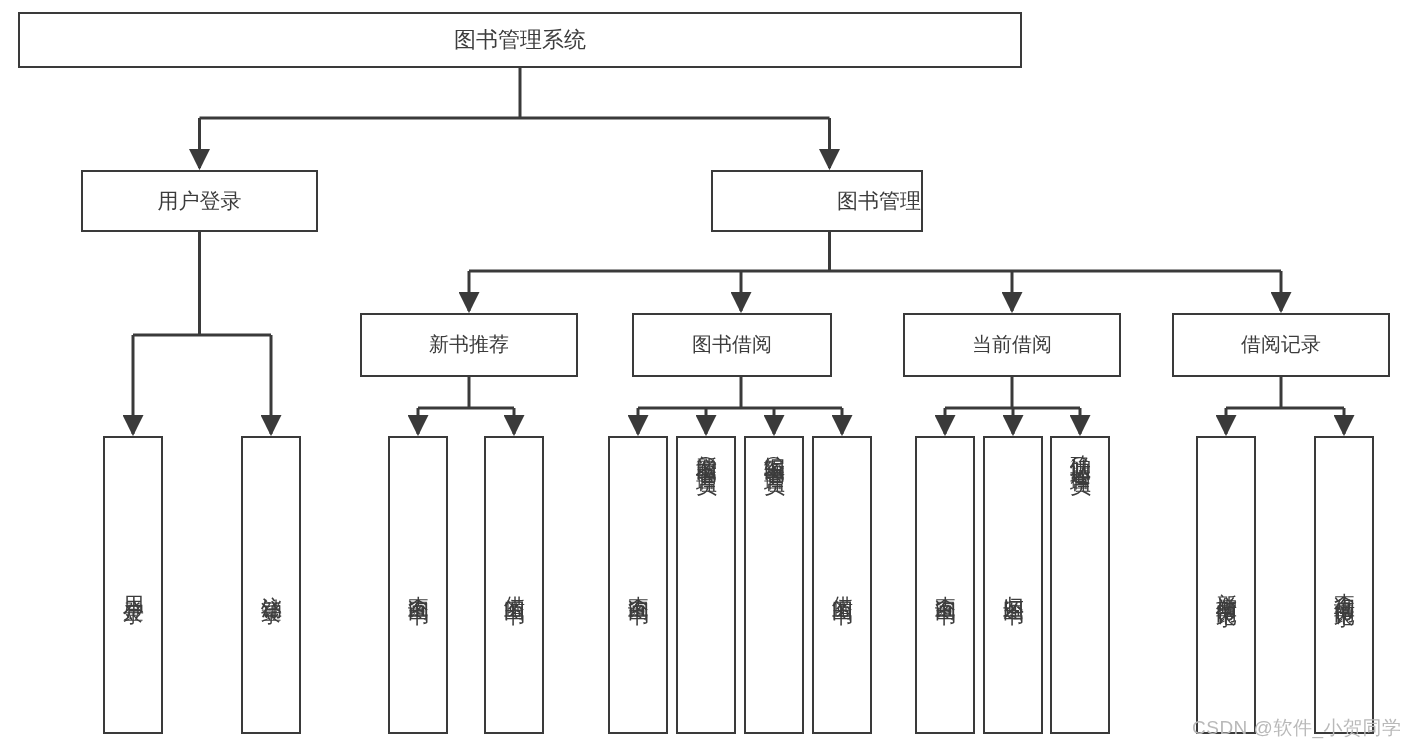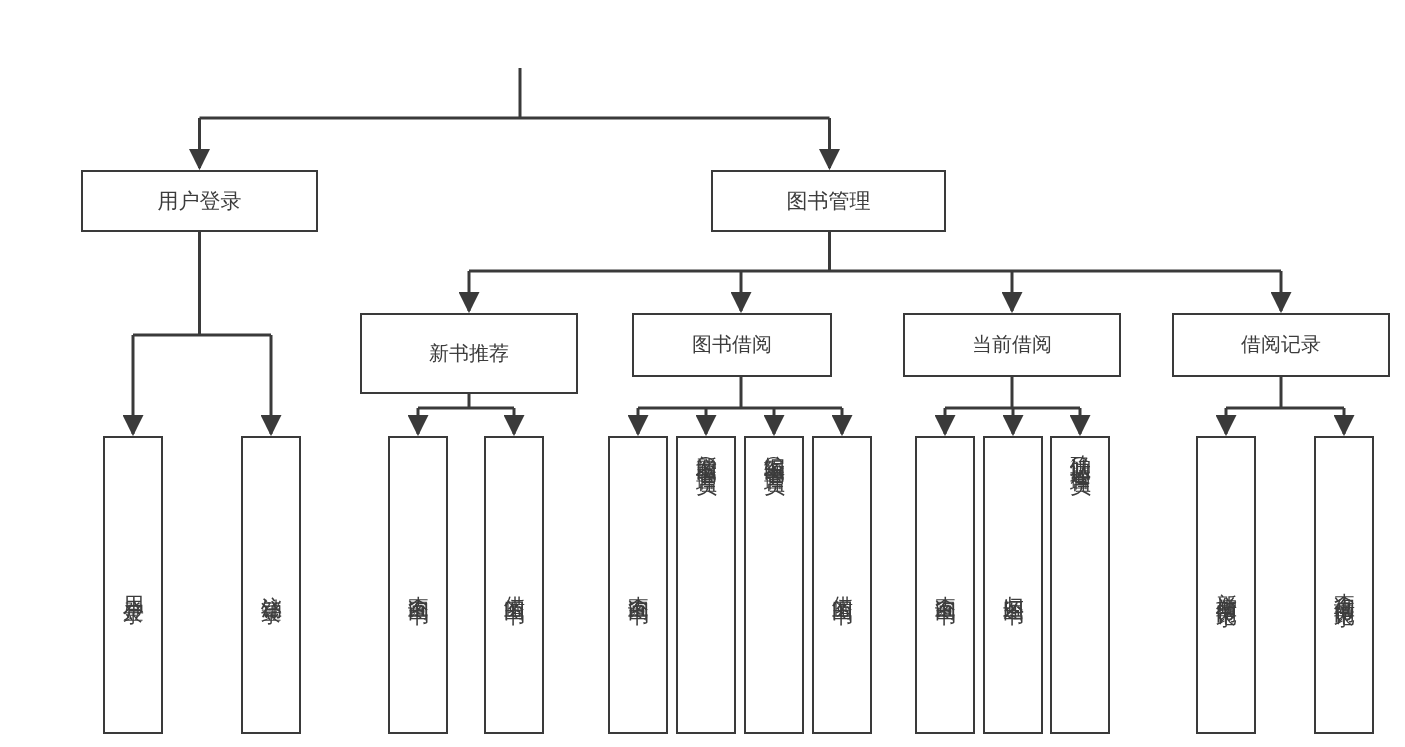--- a/index.html
+++ b/index.html
@@ -126,31 +126,34 @@
       <path d="M 1080 408 L 1080 434" marker-end="url(#arrow)"></path>
 
       <path d="M 1281 377 L 1281 408"></path>
       <path d="M 1226 408 L 1344 408"></path>
       <path d="M 1226 408 L 1226 434" marker-end="url(#arrow)"></path>
       <path d="M 1344 408 L 1344 434" marker-end="url(#arrow)"></path>
 
     </g>
   </svg>
 
+  <div class="node root" style="left: 18px; top: 12px; width: 1004px; height: 56px;">
+    <span>图书管理系统</span>
+  </div>
 
   <div id="lvl2-host">
       <div class="node lvl2" style="left: 81px; top: 170px; width: 237px; height: 62px;">
         <span>用户登录</span>
       </div>
-      <div class="node lvl2" style="left: 711px; top: 170px; width: 235px; height: 62px;">
+      <div class="node lvl2" style="left: 711px; top: 170px; width: 212px; height: 62px; justify-content: flex-end;">
         <span>图书管理</span>
       </div>
     </div>
   <div id="lvl3-host">
-      <div class="node lvl3" style="left: 360px; top: 313px; width: 218px; height: 81px;">
+      <div class="node lvl3" style="left: 360px; top: 313px; width: 218px; height: 64px;">
         <span>新书推荐</span>
       </div>
       <div class="node lvl3" style="left: 632px; top: 313px; width: 200px; height: 64px;">
         <span>图书借阅</span>
       </div>
       <div class="node lvl3" style="left: 903px; top: 313px; width: 218px; height: 64px; align-items: center;">
         <span>当前借阅</span>
       </div>
       <div class="node lvl3" style="left: 1172px; top: 313px; width: 218px; height: 64px;">
         <span>借阅记录</span>
@@ -191,14 +194,15 @@
         <span class="vtext">确认归还（管理员）</span>
       </div>
       <div class="node leaf centered" style="left: 1196px; top: 436px; width: 60px; height: 298px;">
         <span class="vtext">新增借阅记录</span>
       </div>
       <div class="node leaf centered" style="left: 1314px; top: 436px; width: 60px; height: 298px;">
         <span class="vtext">查询借阅记录</span>
       </div>
     </div>
 
+  <div class="watermark" style="left: 1192px; top: 715px; color: rgb(185, 185, 185);">CSDN @软件_小贺同学</div>
 
 </div>
 
 </body></html>

